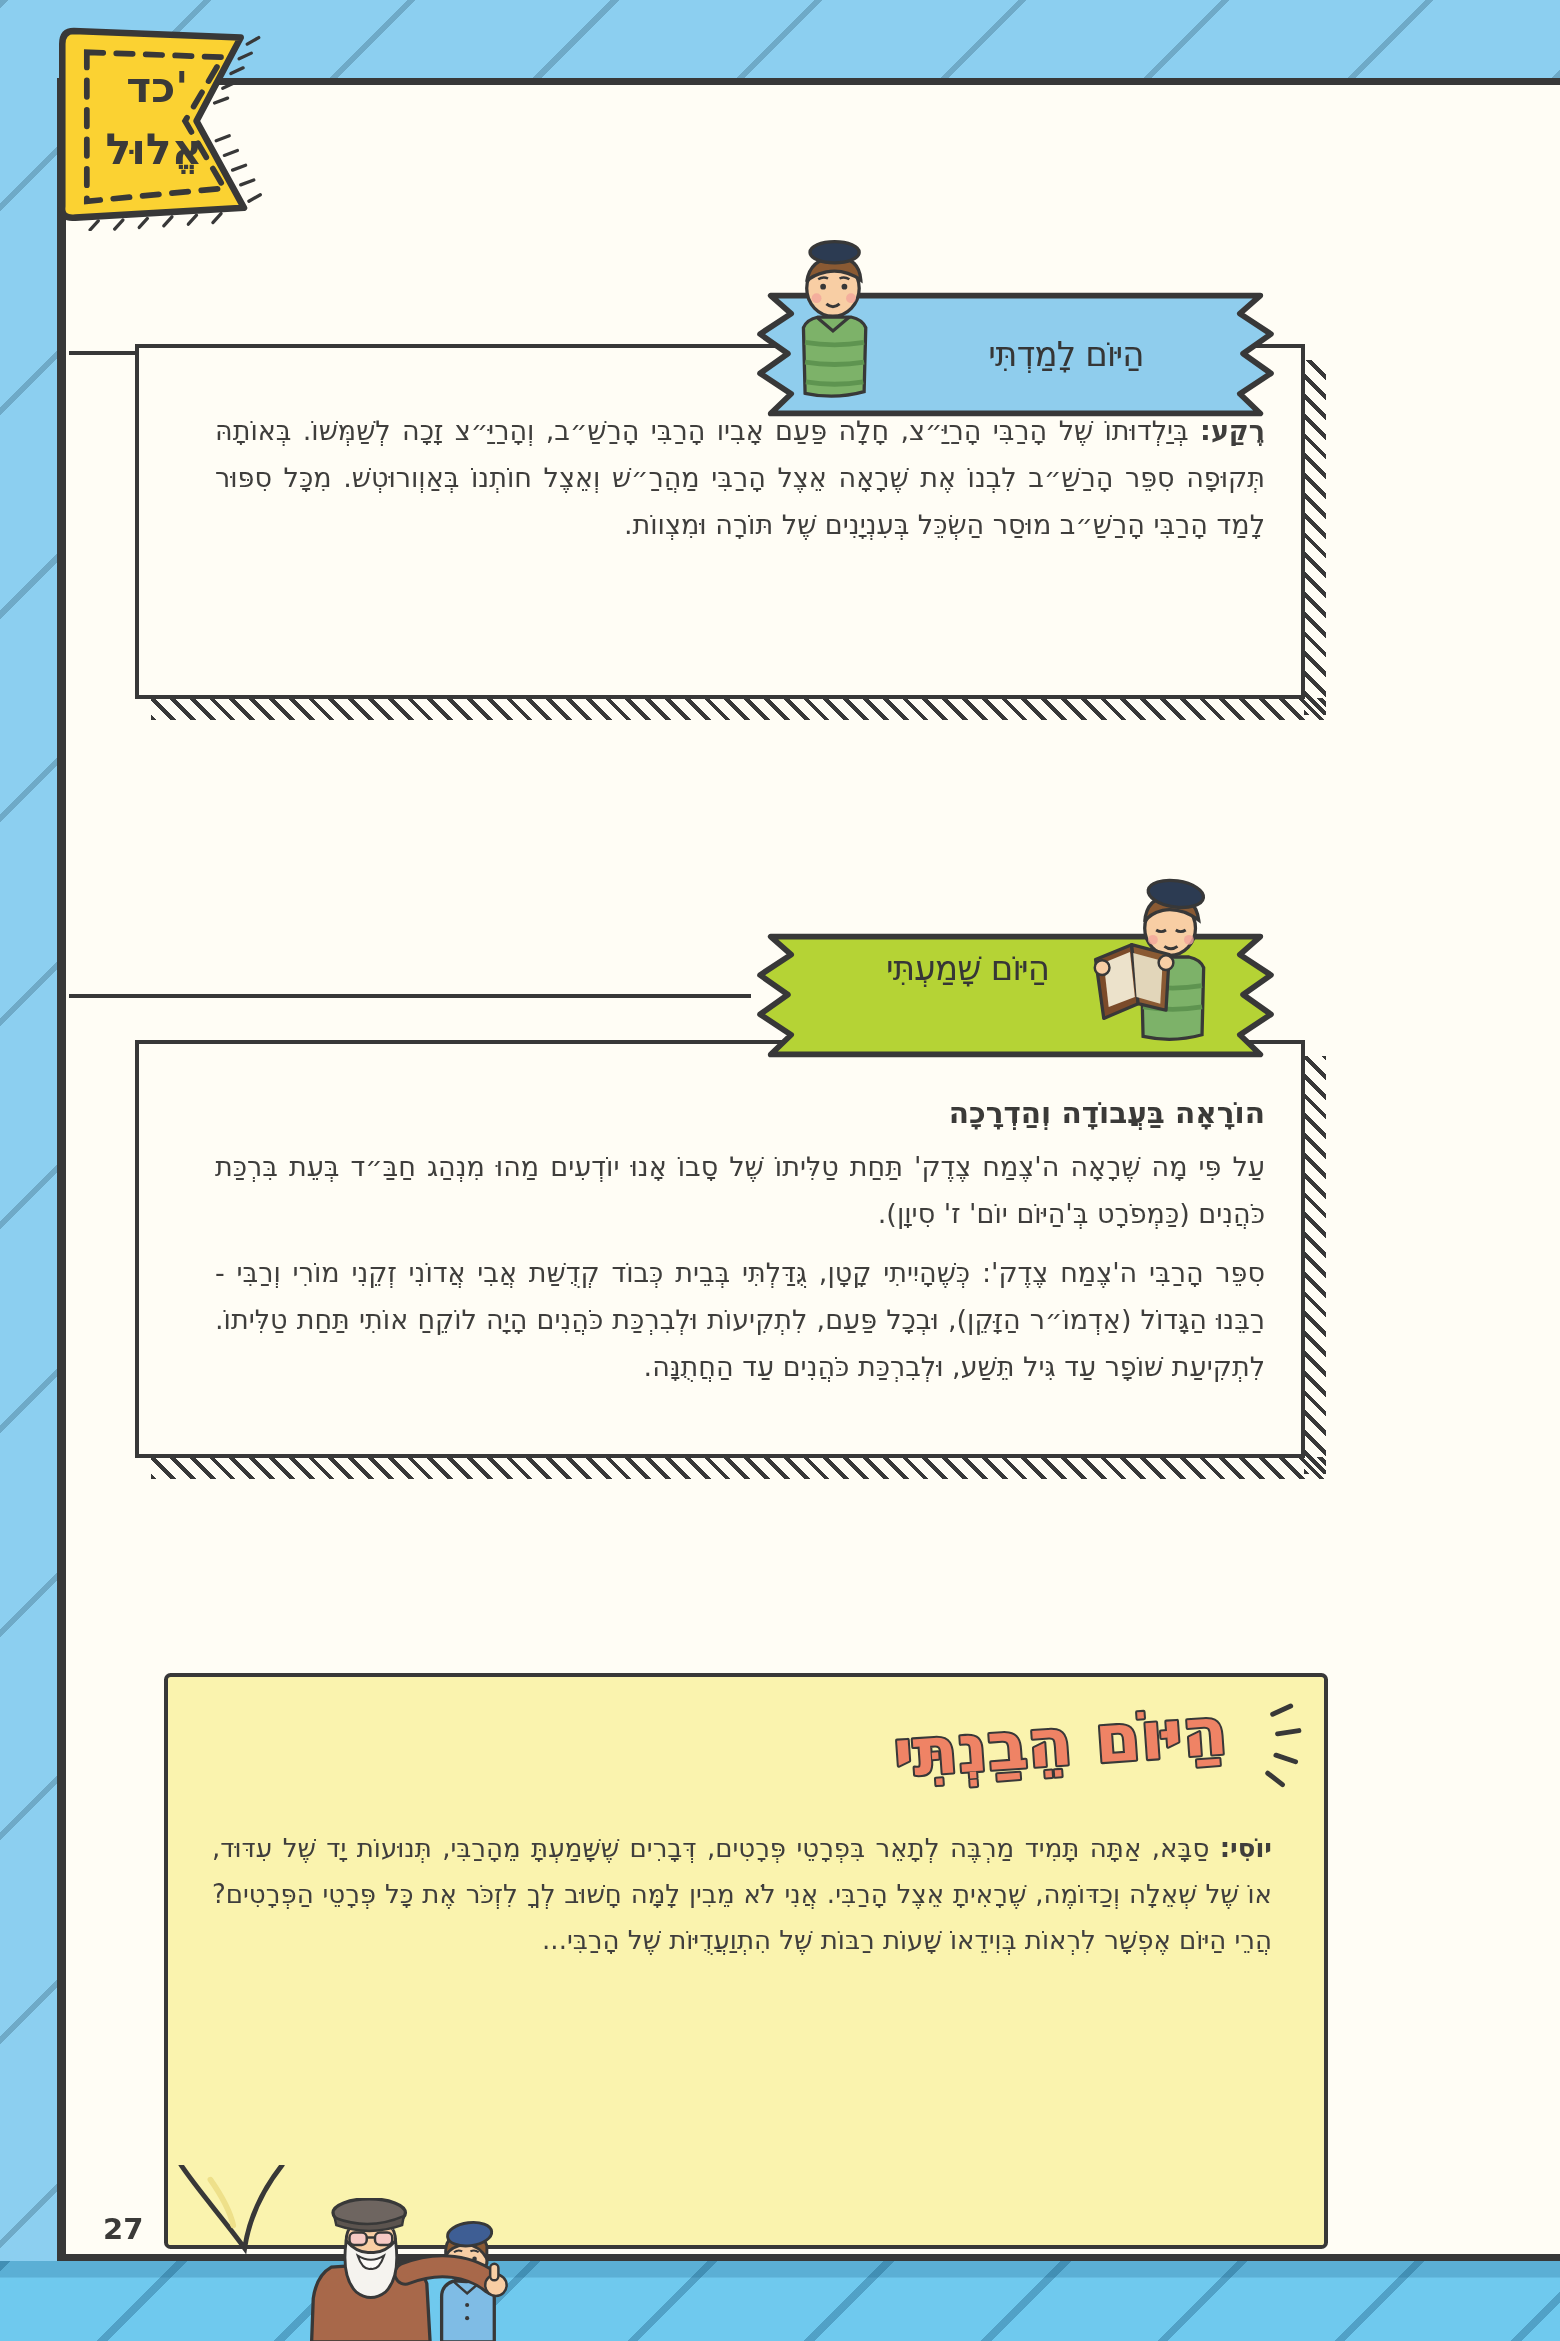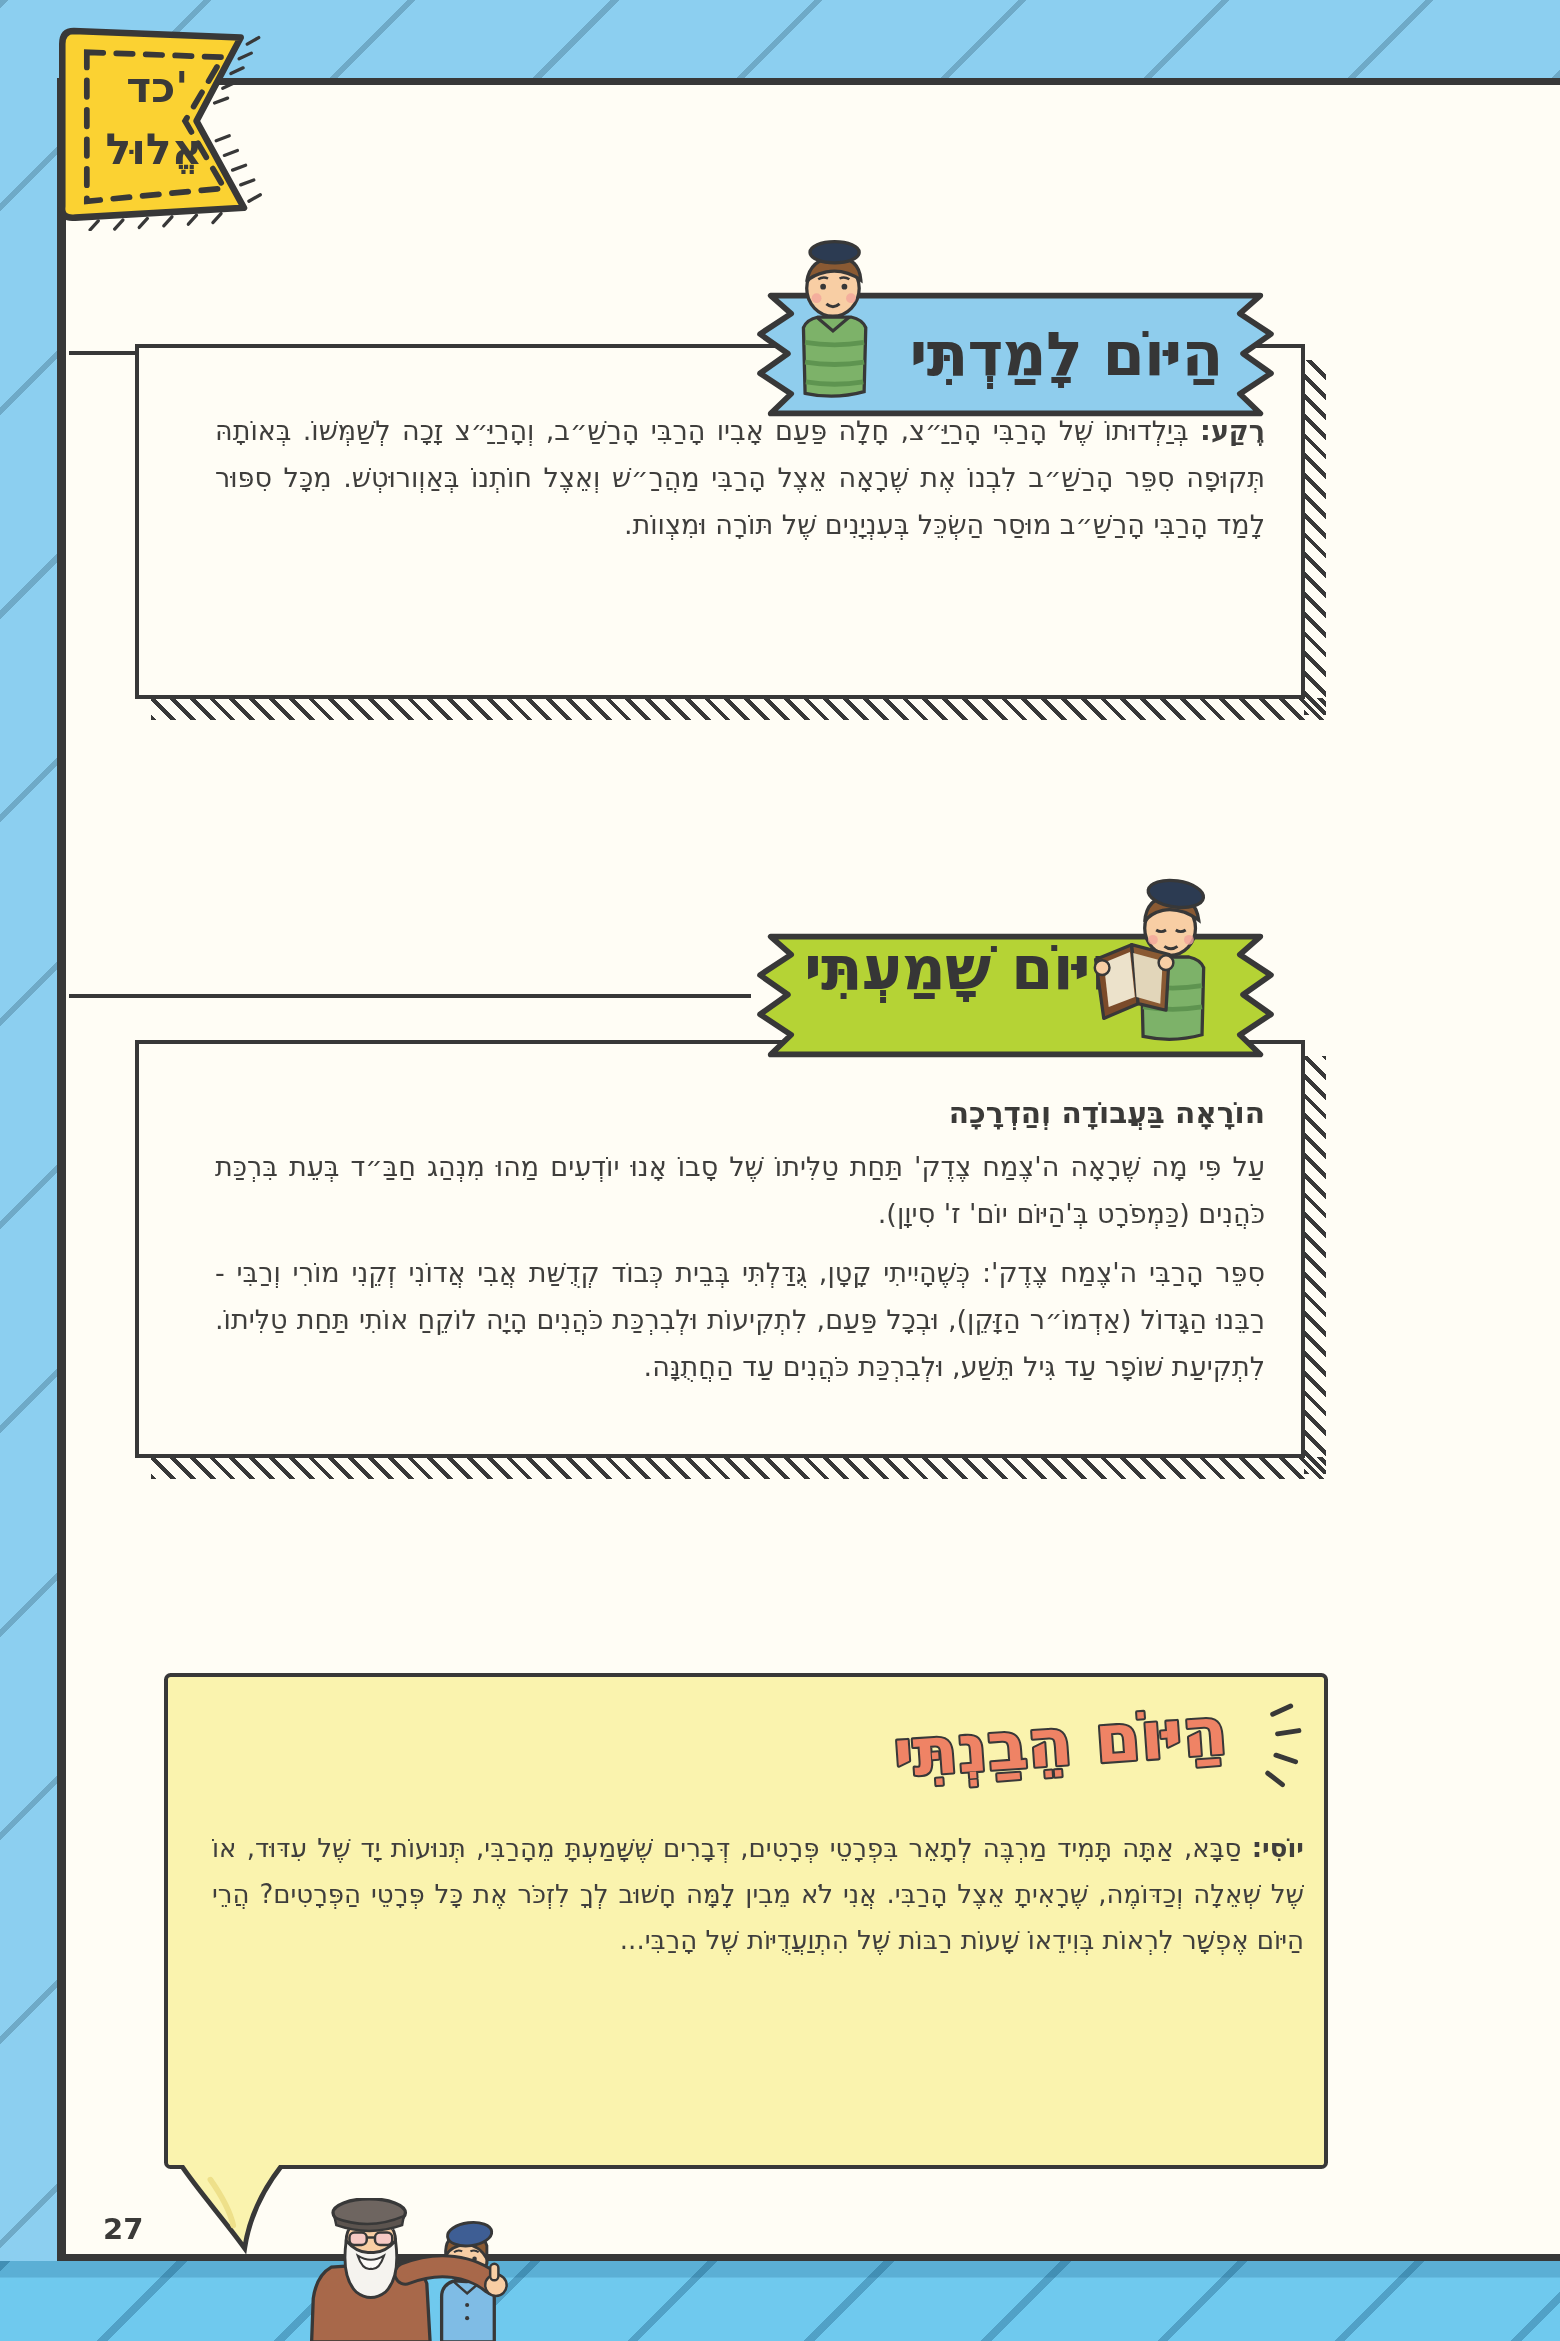--- a/index.html
+++ b/index.html
@@ -32,29 +32,29 @@
     background:repeating-linear-gradient(45deg,#383838 0 4.1px,transparent 4.1px 14px);}
   .para{margin:0 0 11.5px 0;font-size:27px;line-height:47px;text-align:justify;color:#3f3e3c;}
   .para b{font-weight:bold;}
   .box1-inner{padding:59px 36px 14.8px 39px;}
   .box2-inner{padding:52px 36px 14.8px 39px;}
   .box-heading{font-size:29.5px;font-weight:bold;margin:0 0 13px 0;color:#3b3a38;}
   
   .banner{position:absolute;z-index:3;}
   .banner-label{
     position:absolute;z-index:4;display:flex;align-items:center;justify-content:center;
-    font-weight:bold;font-size:61px;color:#363636;direction:rtl;letter-spacing:-0.8px;
+    font-weight:normal;font-size:34px;color:#363636;direction:rtl;letter-spacing:-0.8px;
   }
   .fringe{position:absolute;z-index:2;height:21.3px;
     background:repeating-linear-gradient(45deg,#383838 0 4.1px,transparent 4.1px 12.3px);}
   
   .ybox{
-    position:absolute;left:164px;top:1673px;width:1164px;height:496px;z-index:2;
+    position:absolute;left:164px;top:1673px;width:1164px;height:576px;z-index:2;
     box-sizing:border-box;background:#faf3ae;border:4.9px solid #383838;border-radius:6.6px;
-    direction:rtl;padding:148px 20px 13px 44px;
+    direction:rtl;padding:148px 52px 13px 44px;
   }
   .ybox .para{font-size:26px;line-height:46px;}
   .ytitle{position:absolute;left:853px;top:1683px;width:459px;height:123px;z-index:3;}
   .tail{position:absolute;left:174px;top:2165px;width:125px;height:93px;z-index:3;}
   
   .flag{position:absolute;left:41px;top:16.4px;width:239px;height:215px;z-index:4;}
   .pagenum{position:absolute;left:103px;top:2212px;z-index:3;font-size:29px;font-weight:bold;color:#3b3a38;}
   .illu{position:absolute;z-index:4;}
 </style>
 </head>

